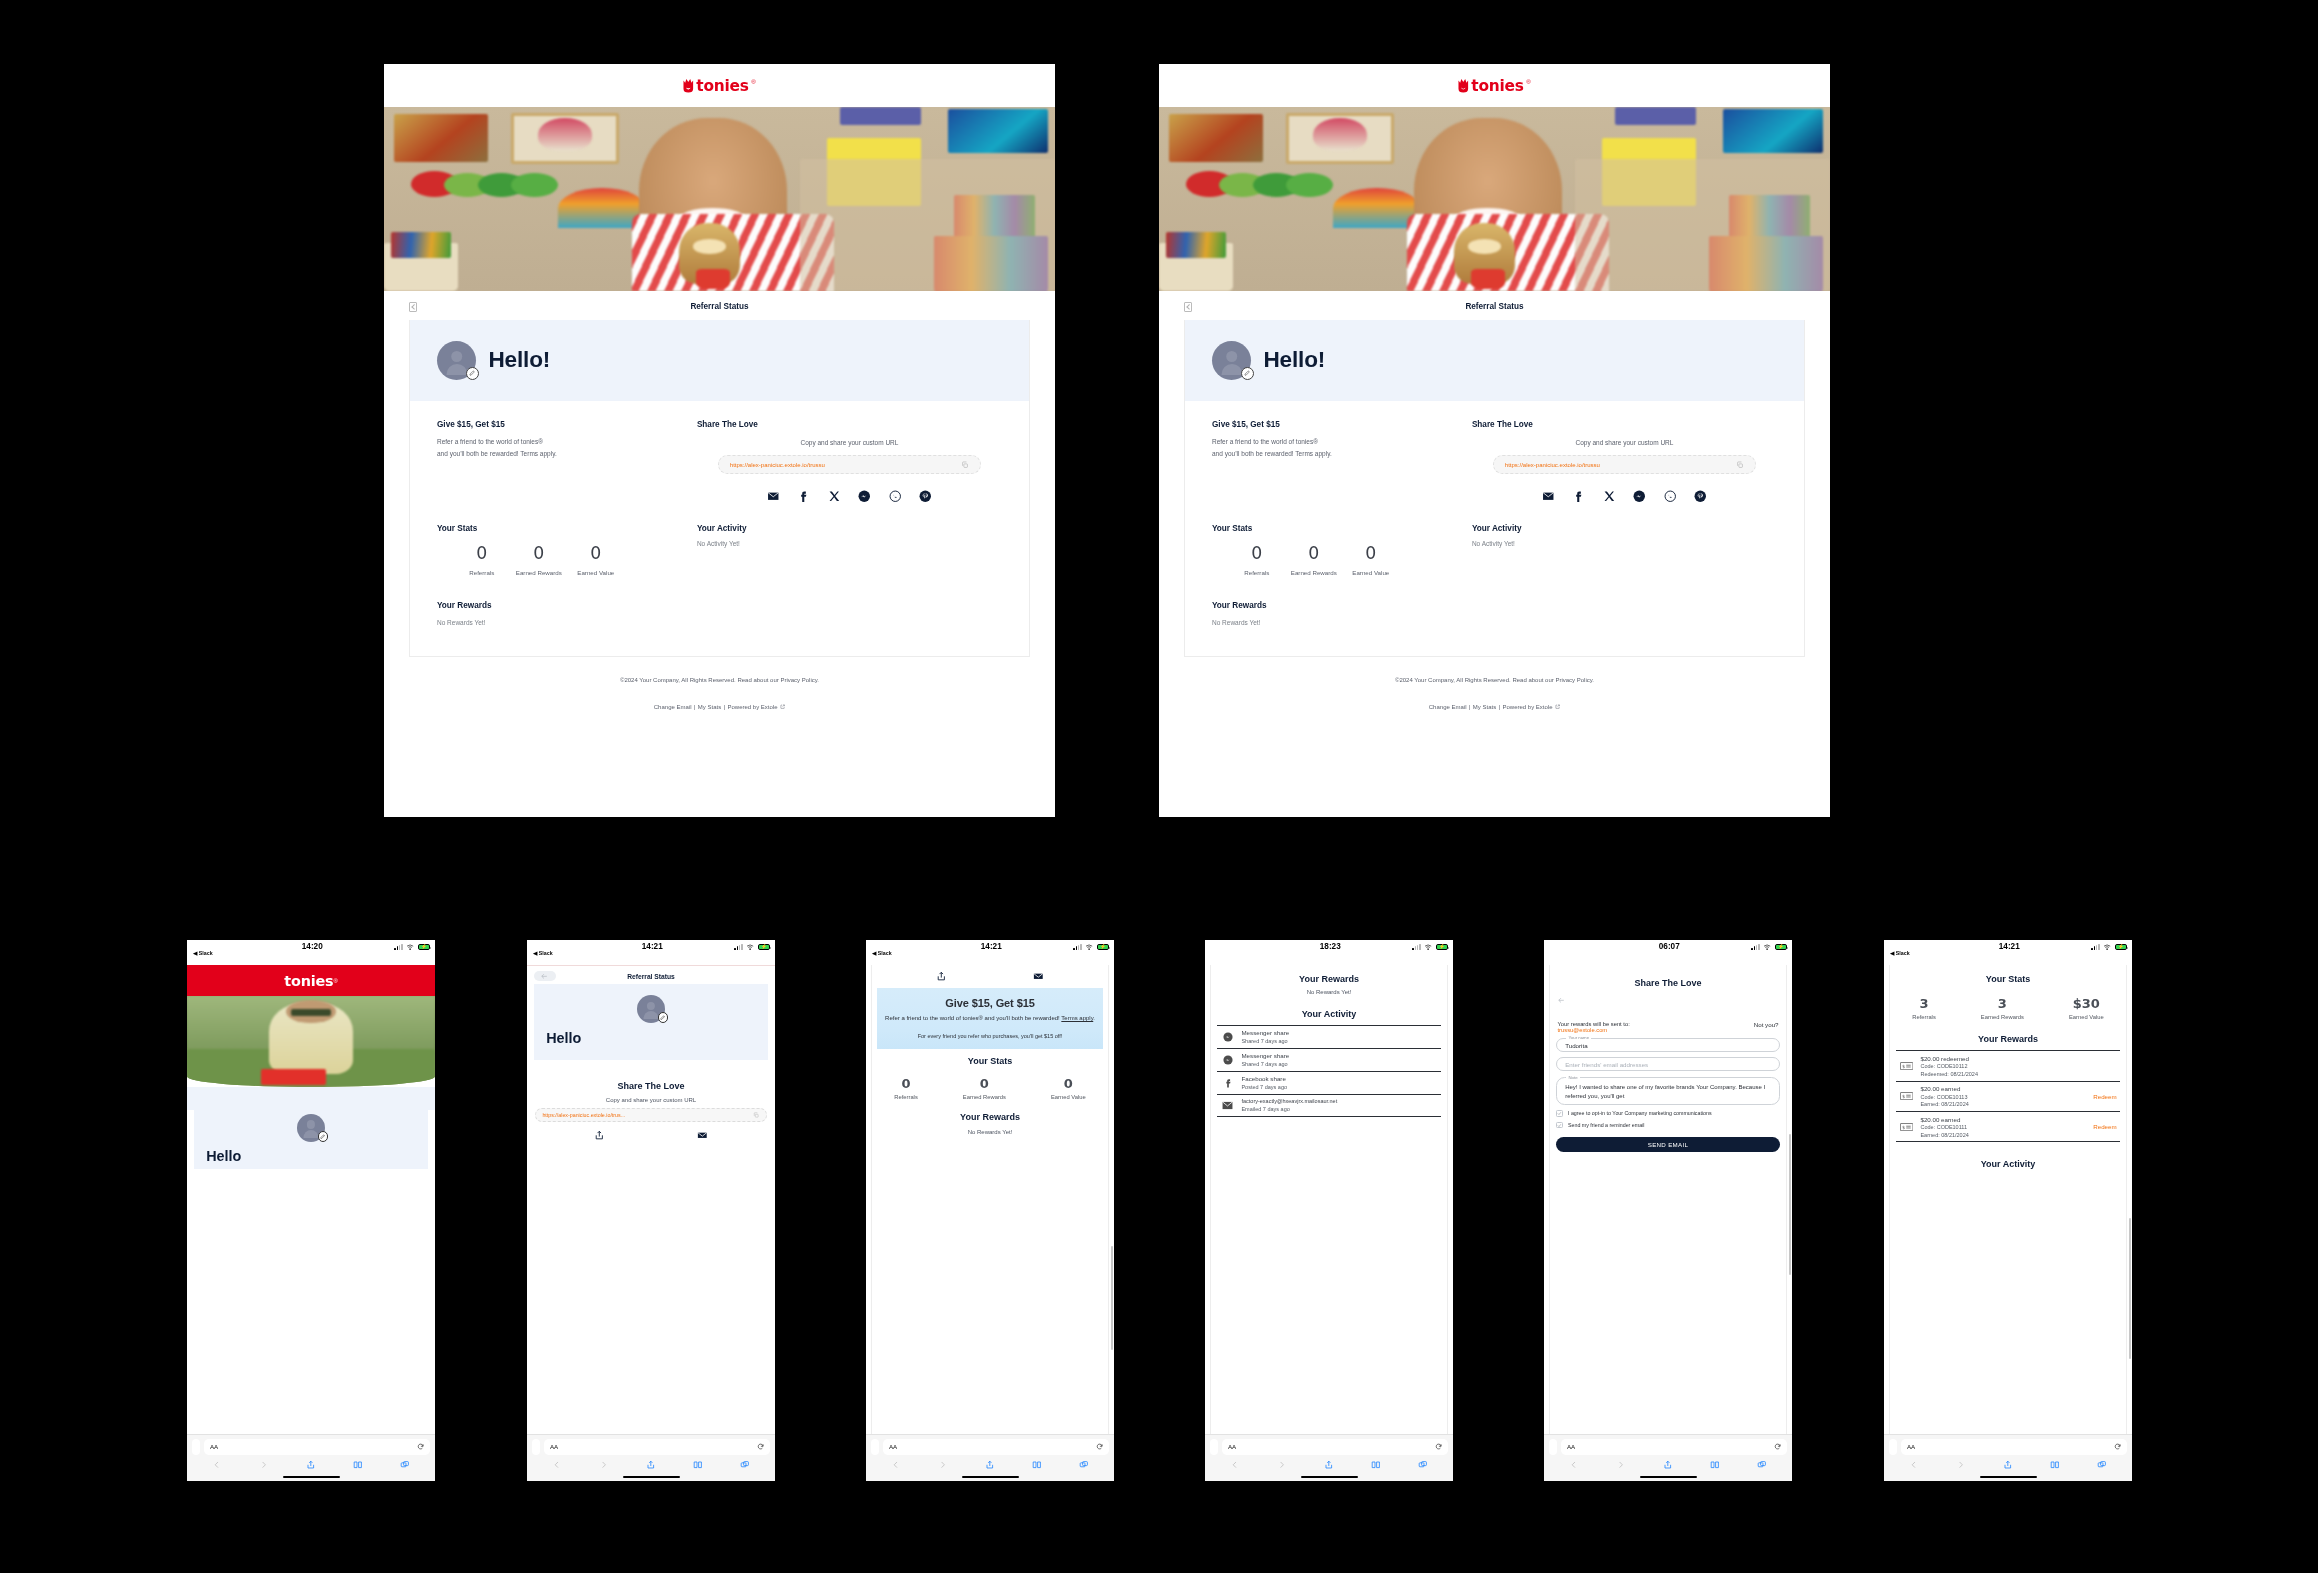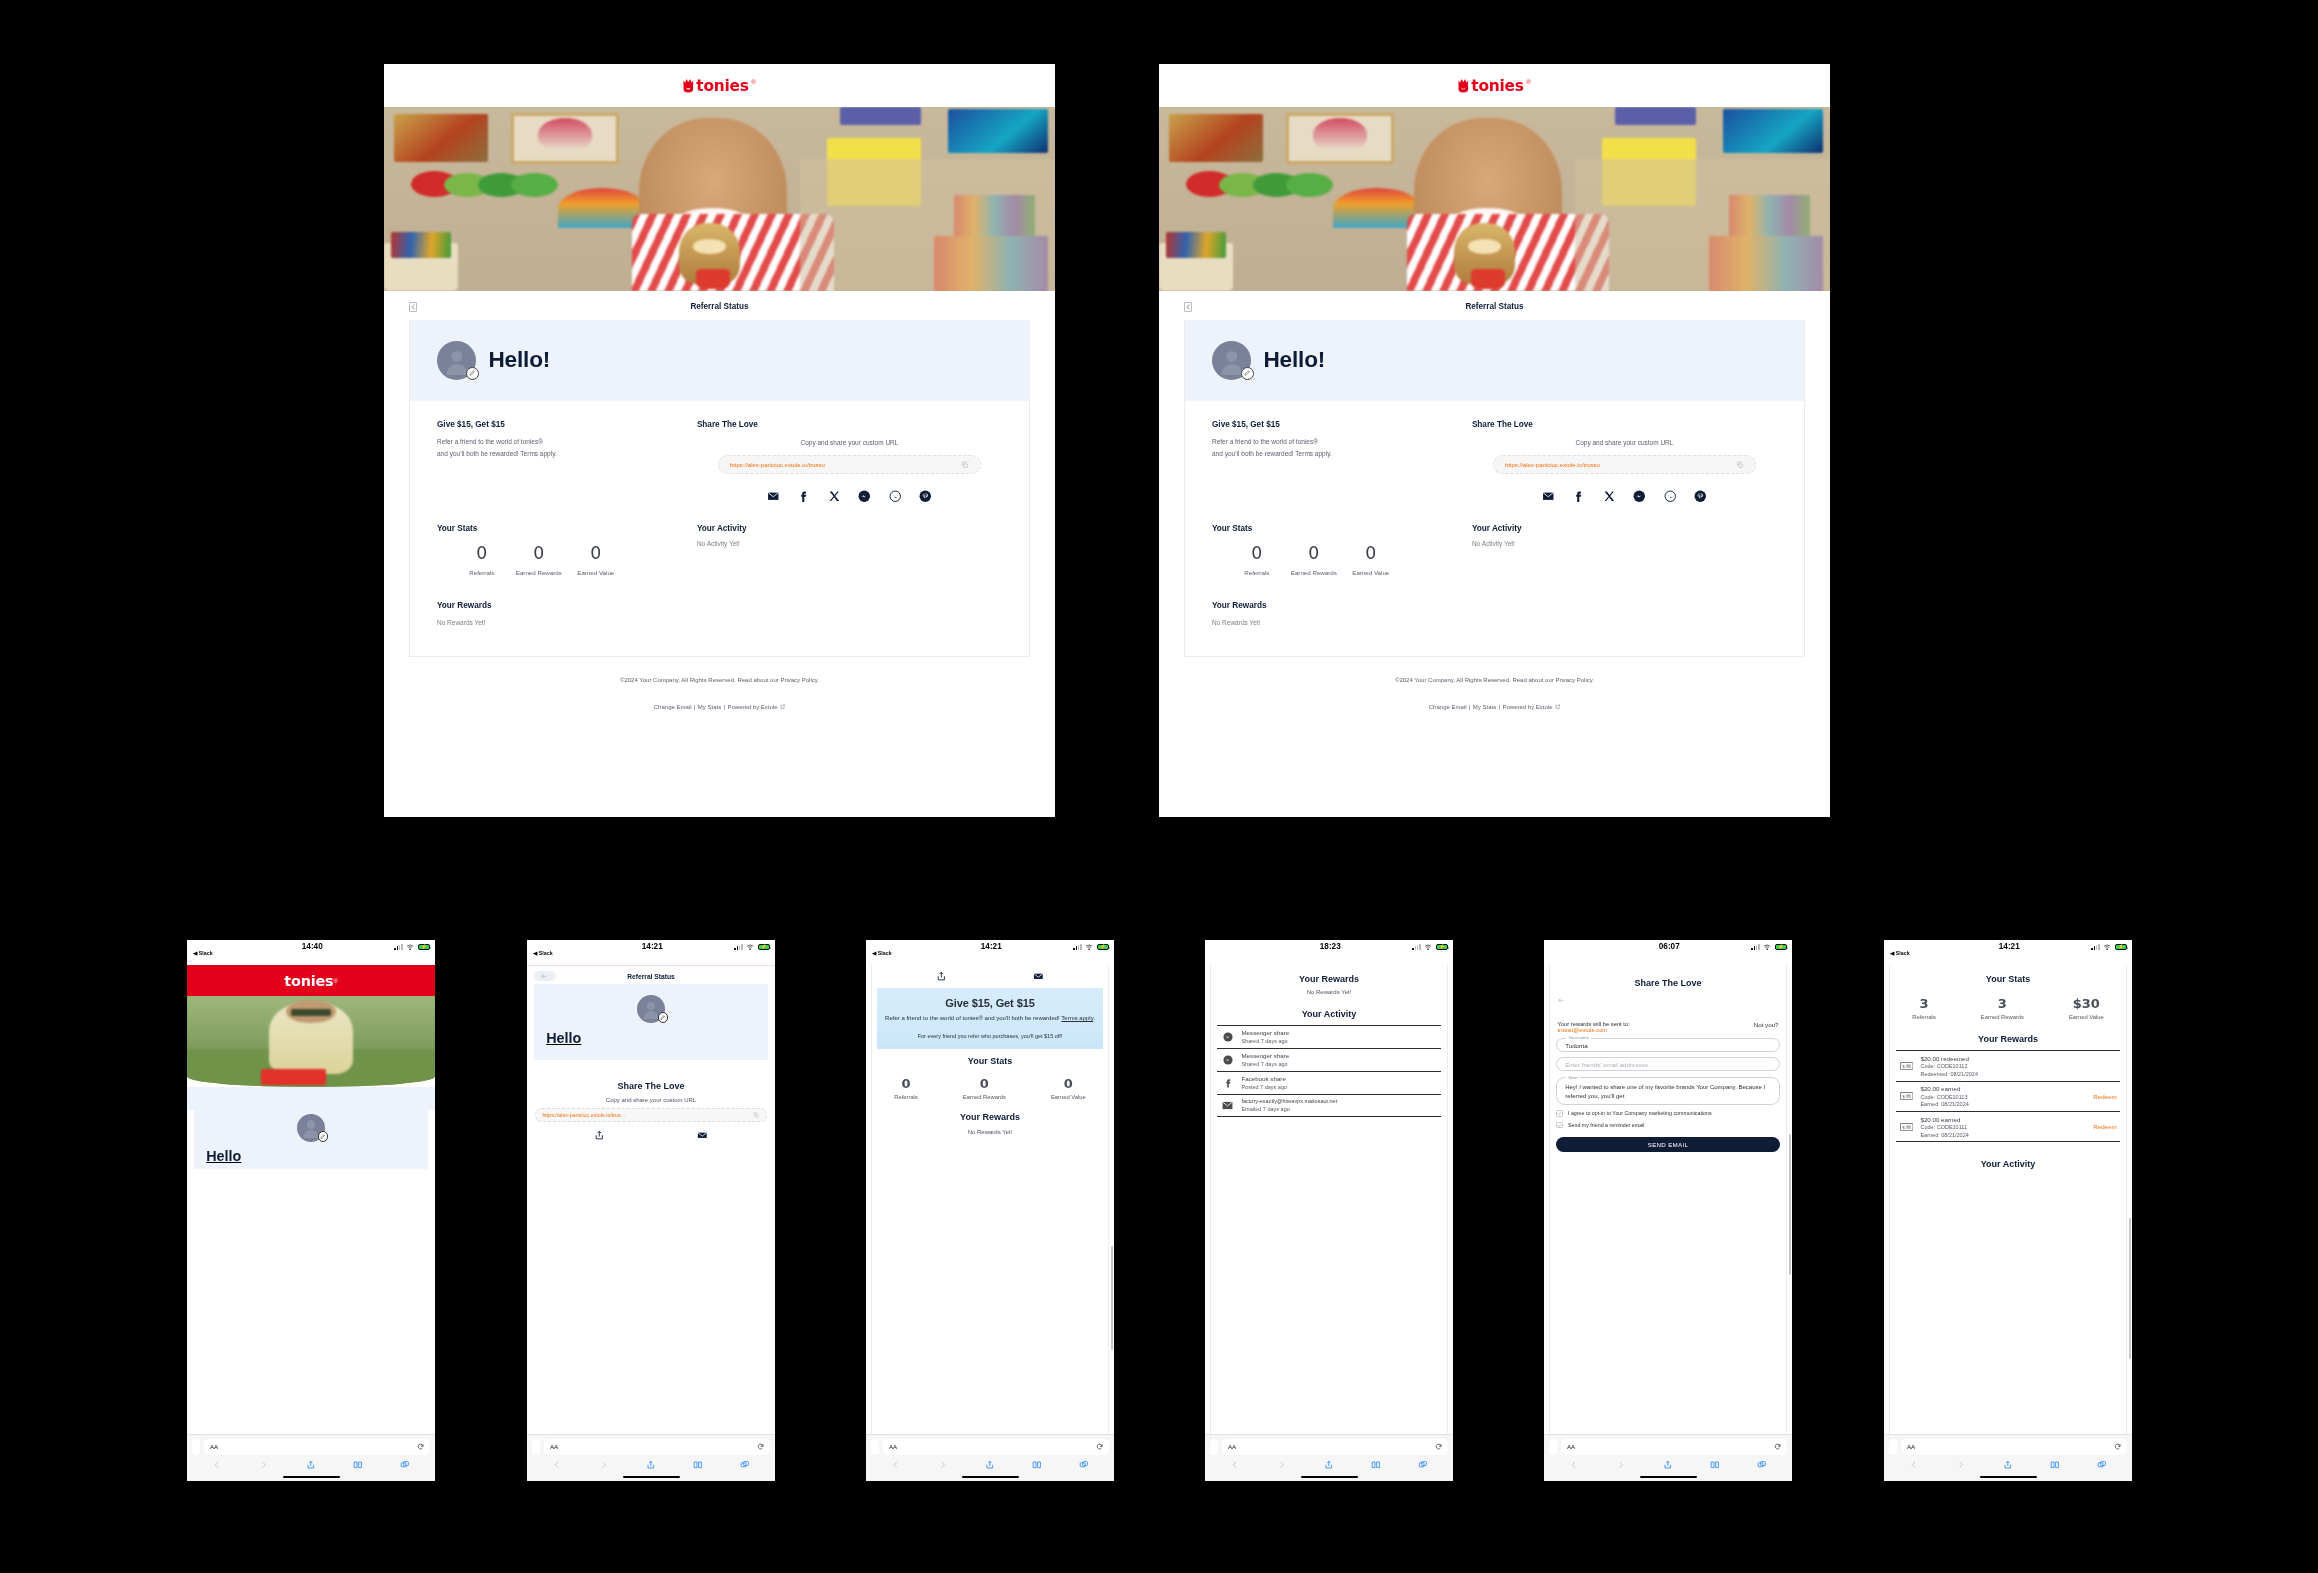--- a/index.html
+++ b/index.html
@@ -134,21 +134,21 @@
   .bb-ic.gray { color:#bdbdbd; }
   .home-ind { height:8.6px; display:flex; align-items:center; justify-content:center;}
   .home-ind span { width:57px; height:1.9px; background:#000; border-radius:1.4px; display:block;}
 
   
   .m-redbar { background:#e2001a; height:31px; display:flex; align-items:center; justify-content:center; }
   .m-logo-word { color:#fff; font-size:14.4px; font-weight:700; letter-spacing:-0.2px; font-family:"DejaVu Sans", sans-serif;}
   .m-logo-reg { color:#fff; font-size:5.8px; vertical-align:super;}
   .m-hero { height:72px; overflow:hidden; position:relative; border-radius: 0 0 50% 50% / 0 0 10.6px 10.6px; }
   .m-hero-img { position:absolute; inset:0; background:linear-gradient(180deg,#8fa86a 0%, #6d8a50 55%, #86a05f 100%); }
-  .m-hello-card { background:#eef3fb; margin:9.6px 6.7px 0 6.7px; padding:8.6px 0 4.8px 0;text-decoration:underline; }
+  .m-hello-card { background:#eef3fb; margin:9.6px 6.7px 0 6.7px; padding:8.6px 0 4.8px 0; }
   .m-avatar { width:28px; height:28px; border-radius:50%; background:#7a8199; margin:0 auto; position:relative;}
   .m-avatar .head{ position:absolute; left:50%; top:6.7px; transform:translateX(-50%); width:8.2px;height:8.2px;border-radius:50%;background:#8d93a8;}
   .m-avatar .body{ position:absolute; left:50%; top:16.3px; transform:translateX(-50%); width:15px;height:8.2px;border-radius:7.7px 7.7px 0 0;background:#8d93a8;}
   .m-avatar .pencil{ position:absolute; right:-3.4px; bottom:0; width:10.6px;height:10.6px;border-radius:50%;background:#fff;border:0.7px solid #333;display:flex;align-items:center;justify-content:center;}
   .m-hello-txt { text-align:center; font-size:14.4px; font-weight:800; color:#0e1c35; margin-top:6.7px;}
   .m-hello-txt.left { text-align:left; padding-left:12.5px;}
 
   .m-topbar { display:flex; align-items:center; padding:4.8px 6.7px 2.9px 6.7px; border-top:0.5px solid #f0dada;}
   .m-back-pill { width:22px; height:10.6px; border-radius:5.8px; background:#eceff3; display:flex; align-items:center; justify-content:center;}
   .m-topbar-t { flex:1; text-align:center; font-size:6.7px; font-weight:800; color:#0e1c35; margin-right:22px;}
@@ -493,21 +493,21 @@
               <path d="M14 4h6v6M20 4l-8 8M19 14v5a1 1 0 01-1 1H5a1 1 0 01-1-1V6a1 1 0 011-1h5"></path>
             </svg>
         </div>
       </div>
     </div>
   </div>
 
   <div class="phone" style="left:187px; top:940px; width:248px; height:541px;">
     <div class="status-bar">
       <div class="sb-back">◀ Slack</div>
-      <div class="sb-time">14:40</div>
+      <div class="sb-time">14:20</div>
       <div class="sb-right">
         <div class="bars">
             <i style="height:1.9px"></i>
             <i style="height:3.4px"></i>
             <i class="d" style="height:4.3px"></i>
             <i class="d" style="height:5.3px"></i>
           </div>
         <svg width="8.2" height="6.2" viewBox="0 0 24 20" fill="none" stroke="#000" stroke-width="2">
             <path d="M2 7a16 16 0 0120 0M6 11a10 10 0 0112 0M10 15a4 4 0 014 0"></path>
             <circle cx="12" cy="18" r="1.2" fill="#000"></circle>

